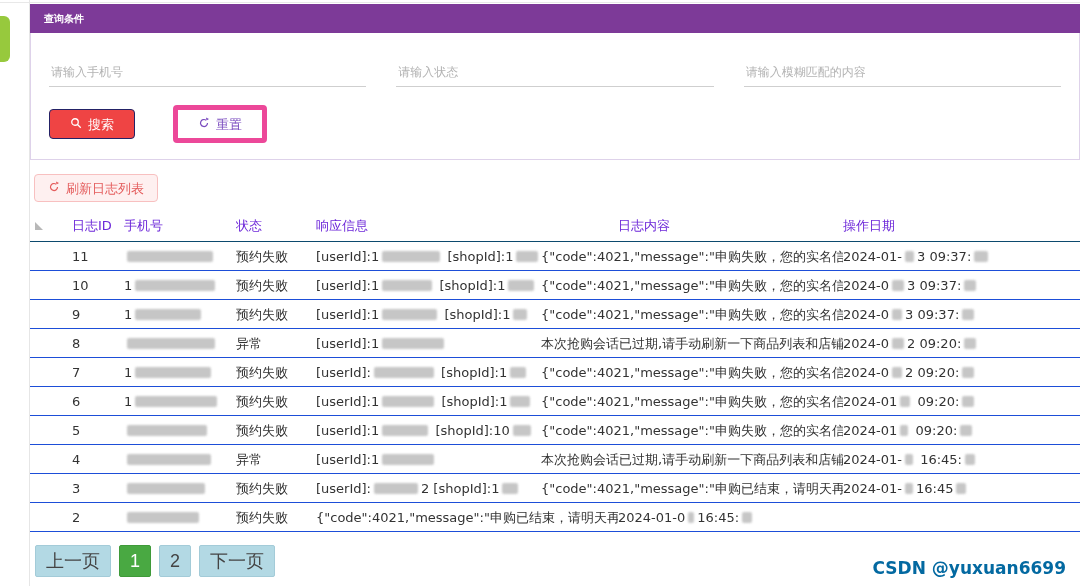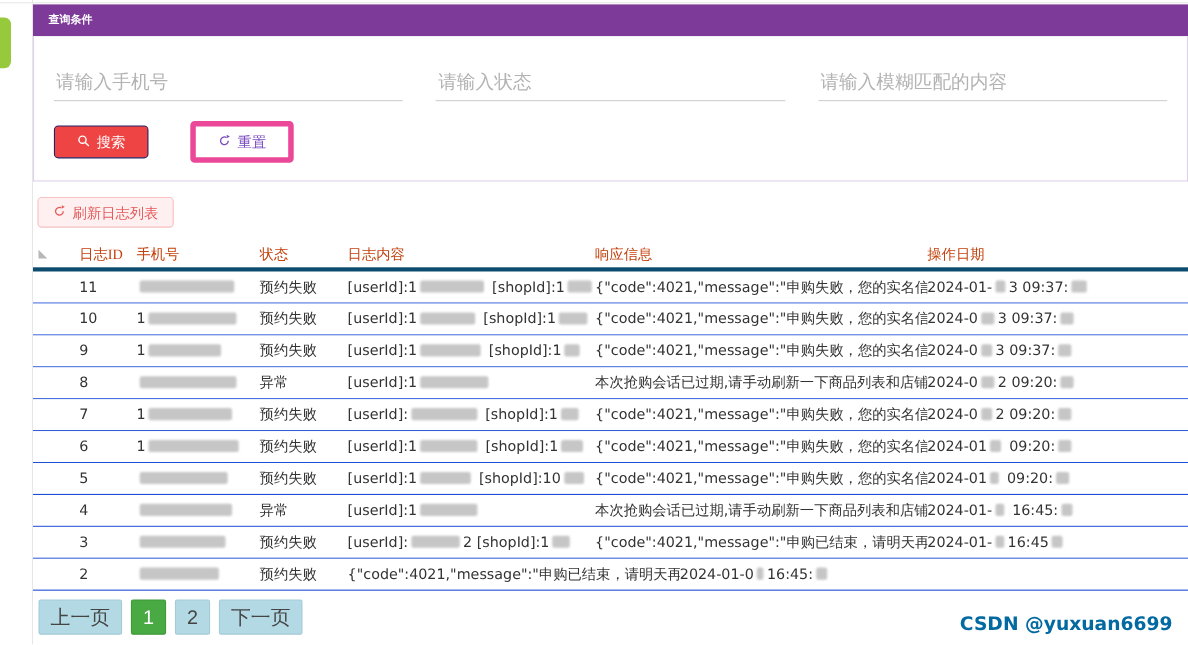--- a/index.html
+++ b/index.html
@@ -11,32 +11,32 @@
   }
   .top-hairline{position:absolute;left:0;top:2px;width:100%;height:1px;background:#e8e8e8;}
   .sidebar-line{position:absolute;left:29px;top:0;bottom:0;width:1px;background:#e6e6e6;}
   .side-toggle{position:absolute;left:0;top:16px;width:10px;height:46px;background:#97c93d;border-radius:0 6px 6px 0;cursor:pointer;}
 
   .main{position:absolute;left:30px;top:4px;right:0;bottom:0;}
 
   .qbar{height:29px;background:#7d3a98;color:#fff;line-height:29px;padding:0 14px;font-size:10px;font-weight:bold;}
   .qpanel{border:1px solid #ded2ea;border-top:none;padding:26px 18px 16px;background:#fff;}
   .inputs{display:flex;gap:30px;}
-  .uinput{flex:1;border:none;border-bottom:1px solid #cfcfcf;padding:6px 2px;font-size:17px;outline:none;background:transparent;color:#14532d;font-family:Liberation Serif, serif;}
+  .uinput{flex:1;border:none;border-bottom:1px solid #cfcfcf;padding:6px 2px;font-size:12px;outline:none;background:transparent;color:#14532d;font-family:Liberation Serif, serif;}
   .uinput::placeholder{color:#b3b3b3;}
   .btnrow{margin-top:18px;display:flex;gap:38px;align-items:center;}
   .btn{display:inline-flex;align-items:center;gap:6px;font-size:13px;border-radius:4px;padding:7px 20px;cursor:pointer;line-height:1;}
   .btn-search{background:#ef4444;border:1px solid #232266;color:#fff;}
   .btn-reset{background:#fff;border:5px solid #ec4899;color:#7a4bbf;}
   .btn-refresh{margin:14px 0 0 4px;background:#fef0f0;border:1px solid #f8c0c0;color:#e45c5c;display:inline-flex;align-items:center;gap:6px;font-size:13px;border-radius:4px;padding:6px 13px;cursor:pointer;line-height:1;}
 
   .icon-svg{display:inline-block;vertical-align:middle;}
 
   .table{margin-top:8px;}
-  .thead{display:flex;height:32px;line-height:32px;color:#c2410c;border-bottom:4px solid #0c4a6e;font-family:Liberation Serif, serif;}
+  .thead{display:flex;height:32px;line-height:32px;color:#6d28d9;border-bottom:1px solid #0c4a6e;}
   .trow{display:flex;height:29px;line-height:29px;border-bottom:1px solid #1d4ed8;background:#fff;}
   .cell{white-space:nowrap;overflow:hidden;padding-right:8px;}
   .c-exp{width:42px;padding-left:5px;}
   .c-id{width:52px;}
   .c-phone{width:112px;}
   .c-status{width:80px;}
   .c-log{width:225px;}
   .c-resp{width:302px;}
   .c-date{flex:1;}
   .tri{display:inline-block;width:0;height:0;border-bottom:8px solid #b8b8b8;border-right:8px solid transparent;margin-top:12px;}
@@ -101,22 +101,22 @@
   </button>
 
   <div class="table">
     <div class="thead">
       <div class="cell c-exp">
         <span class="tri"></span>
       </div>
       <div class="cell c-id">日志ID</div>
       <div class="cell c-phone">手机号</div>
       <div class="cell c-status">状态</div>
+      <div class="cell c-resp">响应信息</div>
       <div class="cell c-log">日志内容</div>
-      <div class="cell c-resp">响应信息</div>
       <div class="cell c-date">操作日期</div>
     </div>
     <div>
         <div class="trow">
           <div class="cell c-exp"></div>
           <div class="cell c-id">11</div>
           <div class="cell c-phone"><span class="redact" style="width: 86px;"></span></div>
           <div class="cell c-status">预约失败</div>
           <div class="cell c-log">[userId]:1<span class="redact" style="width: 58px;"></span> [shopId]:1<span class="redact" style="width: 22px;"></span></div>
           <div class="cell c-resp">{"code":4021,"message":"申购失败，您的实名信息...</div>

